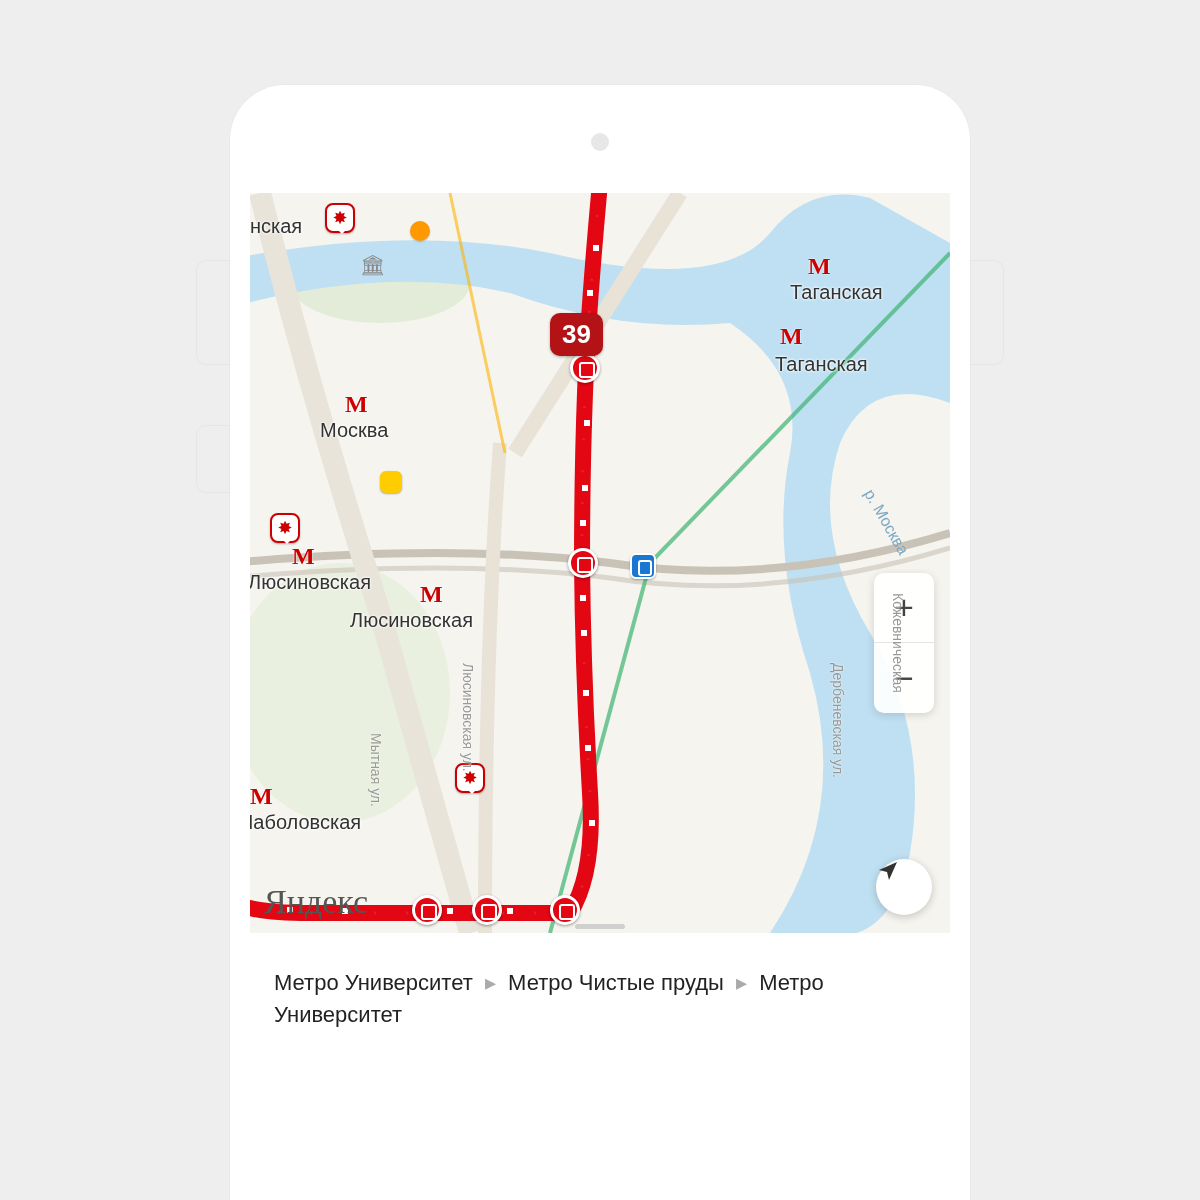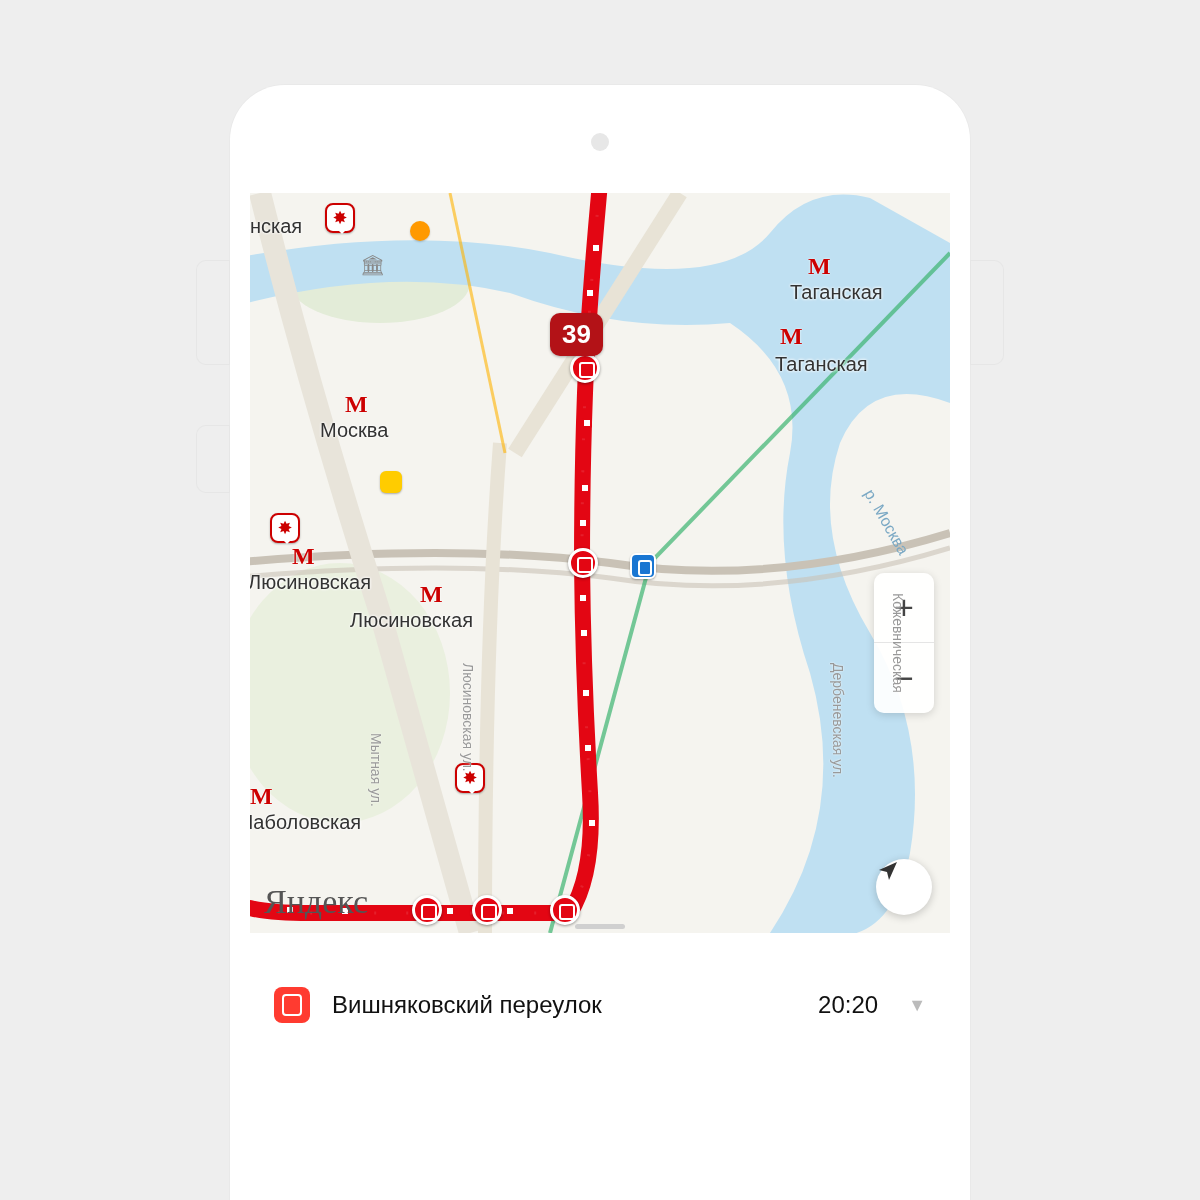--- a/index.html
+++ b/index.html
@@ -285,21 +285,22 @@
         <div class="metro-label" style="left: 100px; top: 416px;">Люсиновская</div>
         <div class="metro-m" style="left: 0px; top: 590px;">М</div>
         <div class="metro-label" style="left: -15px; top: 618px;">Шаболовская</div>
         <div class="street-v" style="left: 210px; top: 470px;">Люсиновская ул.</div>
         <div class="street-v" style="left: 118px; top: 540px;">Мытная ул.</div>
         <div class="street-v" style="left: 580px; top: 470px;">Дербеневская ул.</div>
         <div class="street-v" style="left: 640px; top: 400px;">Кожевническая</div>
       </div>
 
     <div class="sheet">
-      <div class="stop-row">
-        <div class="stop-icon"></div>
-        <div class="stop-name">Вишняковский переулок</div>
-        <div class="stop-time">20:20</div>
-        <div class="chev">▼</div>
+      <div class="route-path">
+        <span>Метро Университет</span>
+        <span class="sep">▸</span>
+        <span>Метро Чистые пруды</span>
+        <span class="sep">▸</span>
+        <span>Метро Университет</span>
       </div>
     </div>
   </div>
 </div>
 
 </body></html>

